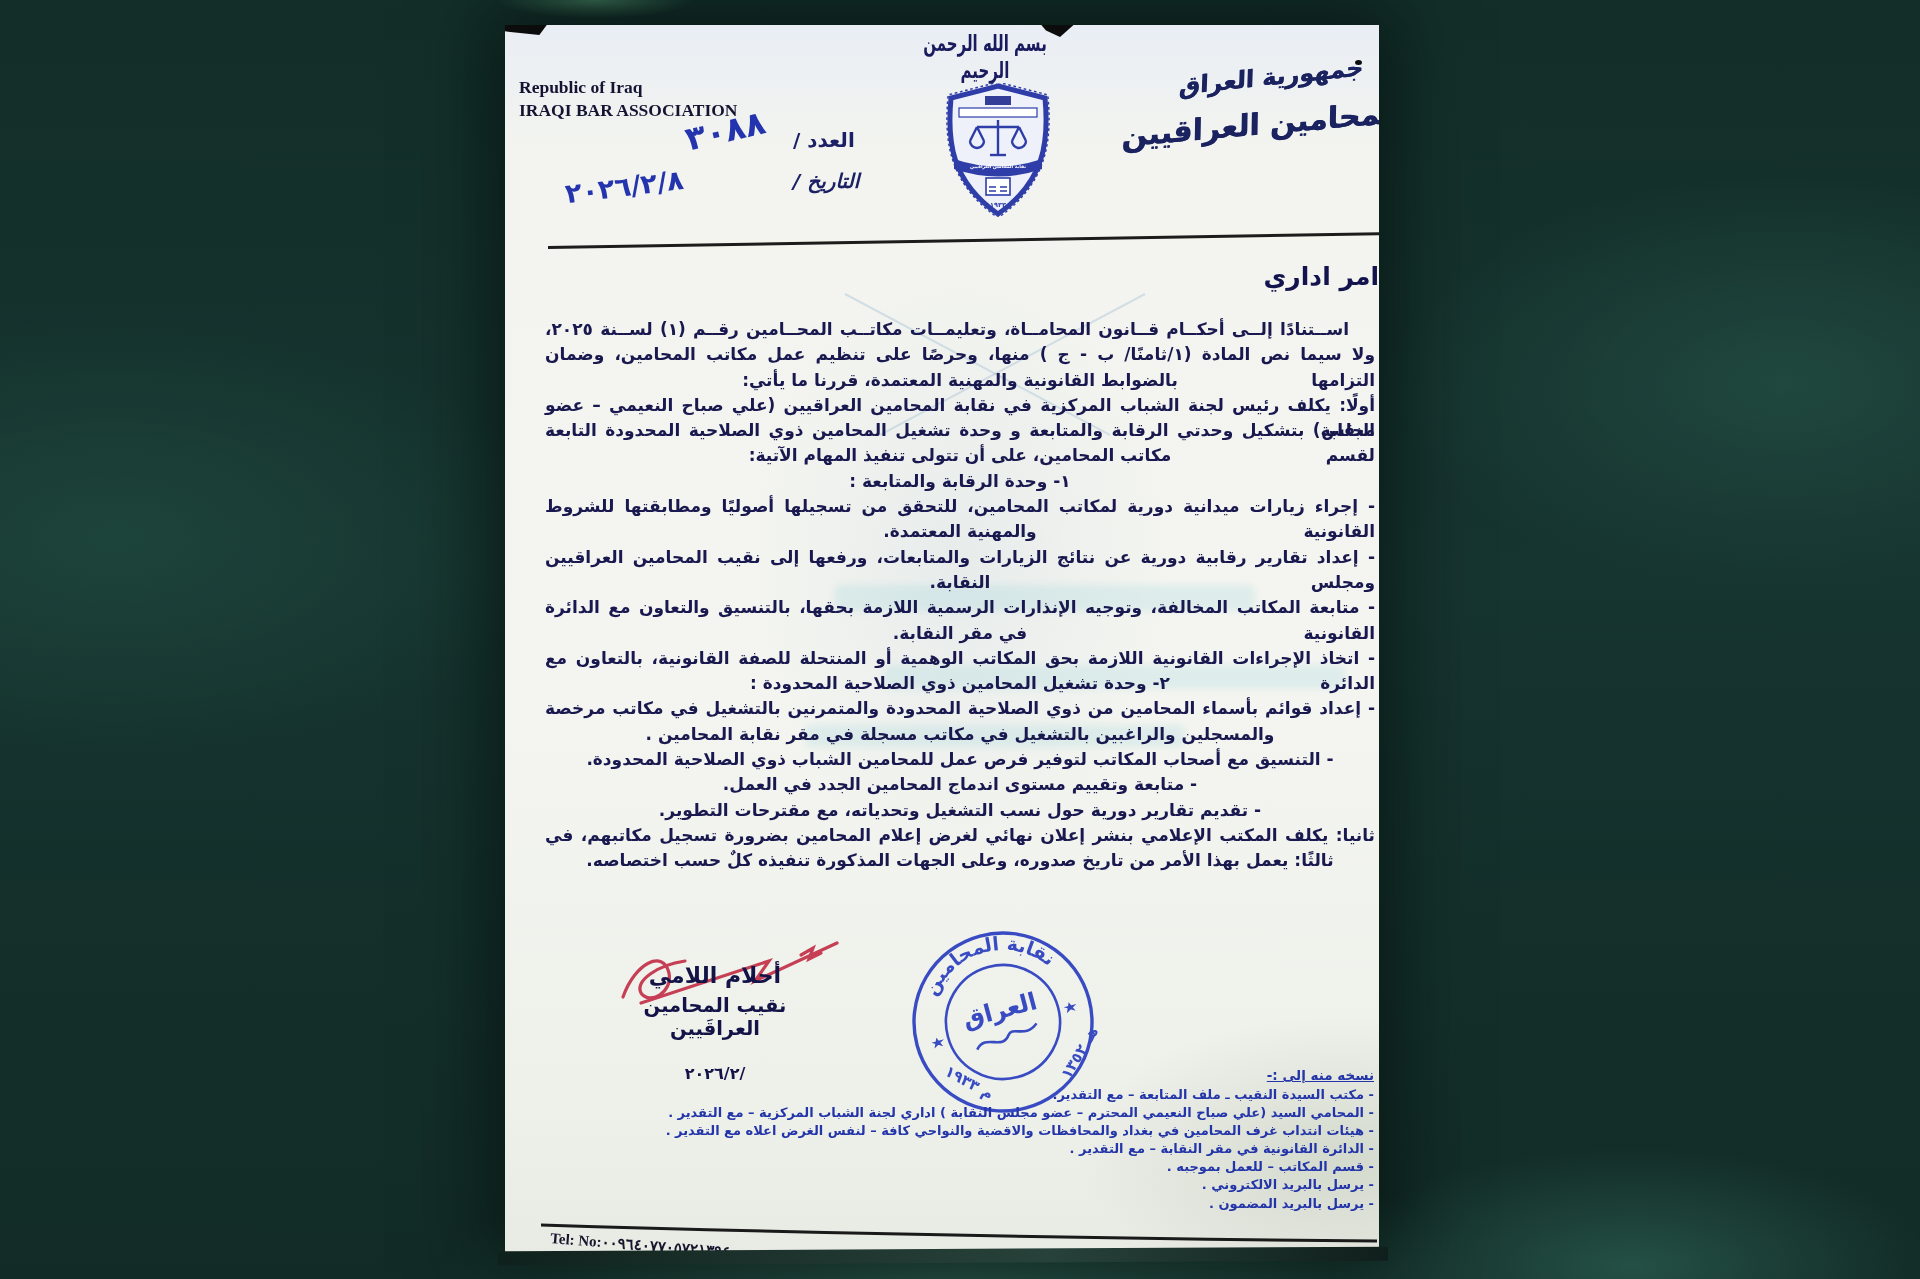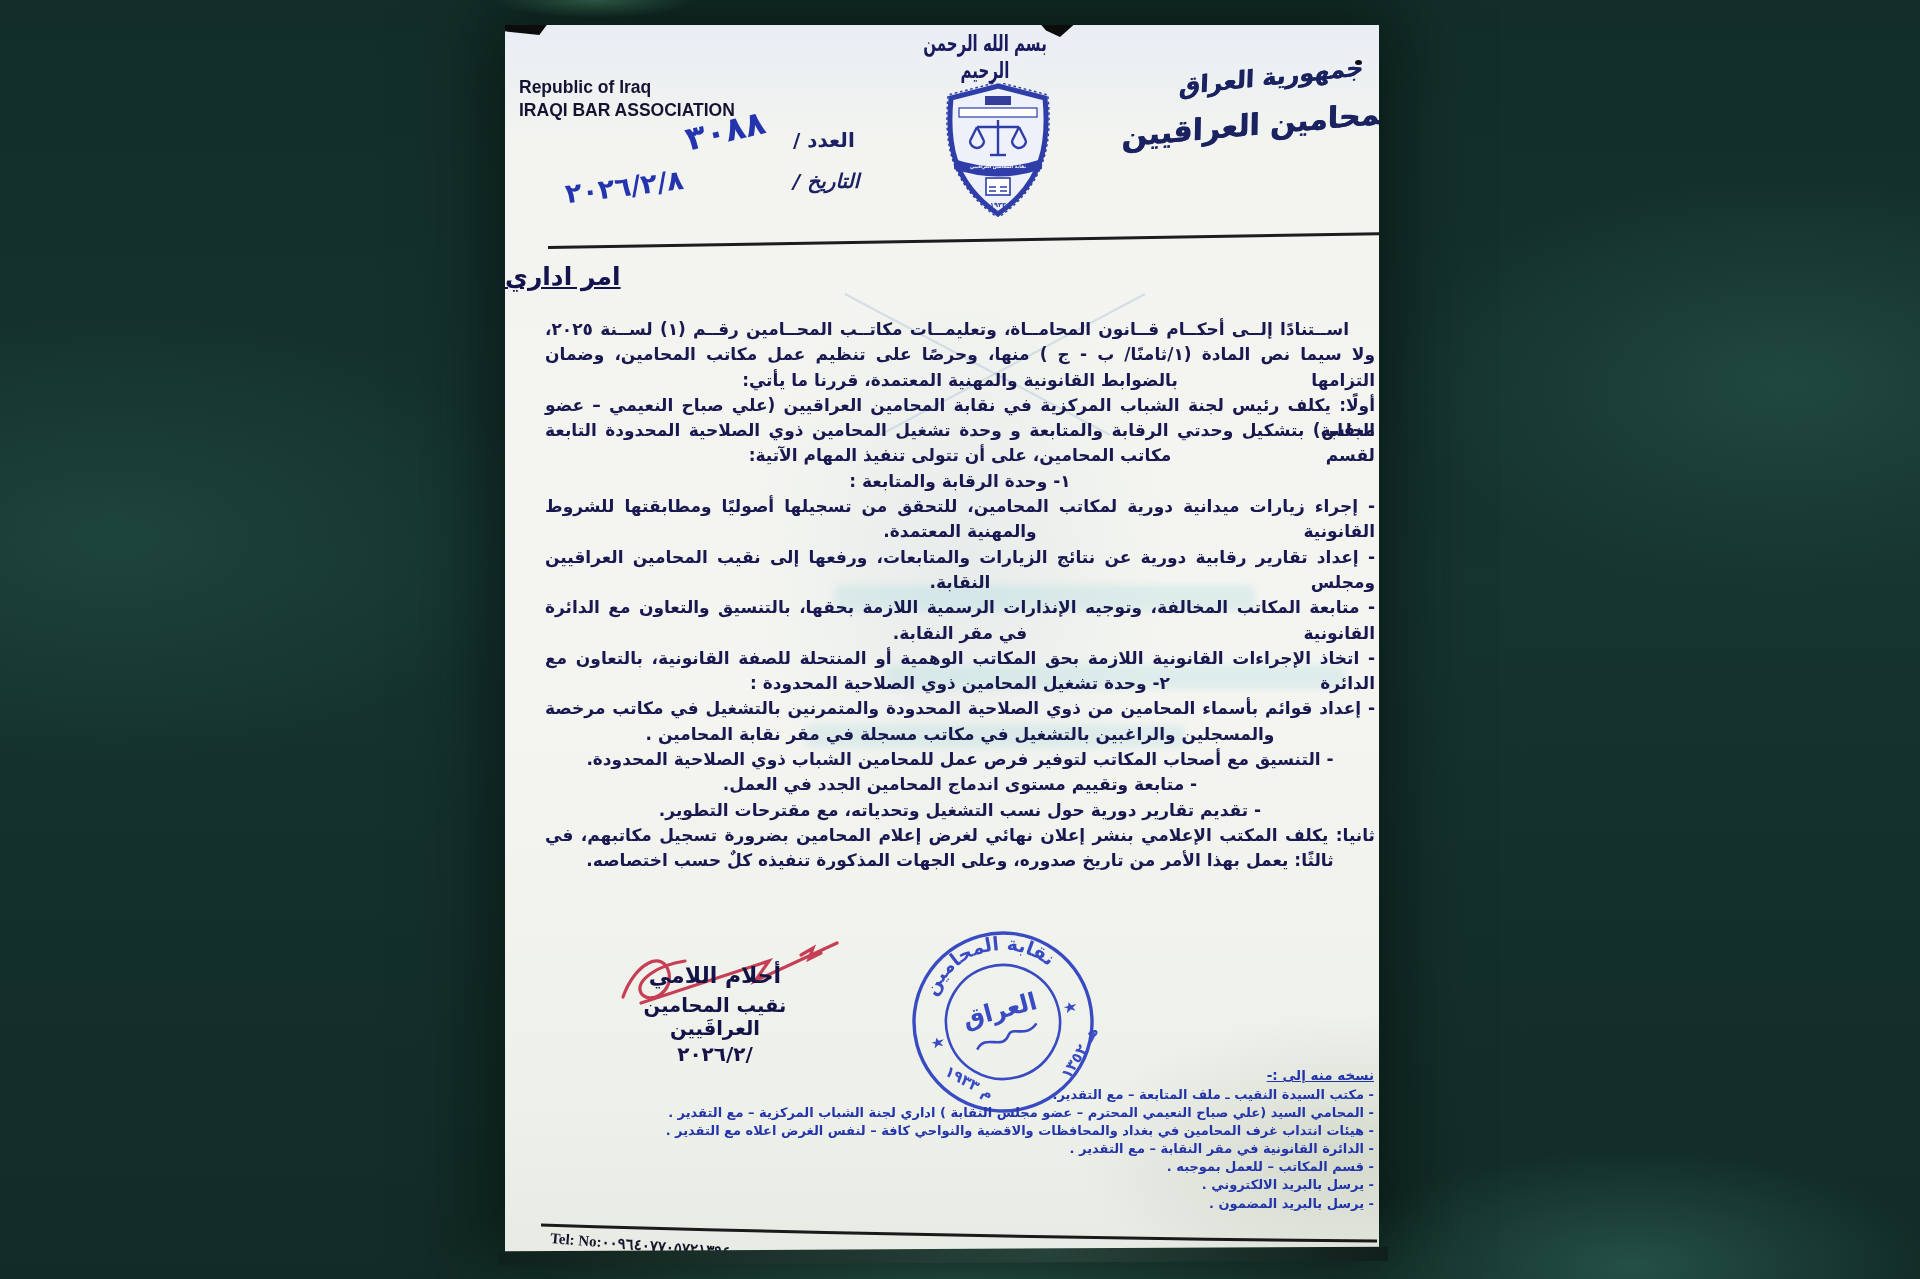--- a/index.html
+++ b/index.html
@@ -17,28 +17,28 @@
   .page{
     position:absolute;left:505px;top:25px;width:874px;height:1229px;overflow:hidden;
     background:
       radial-gradient(380px 200px at 96% 92%, rgba(125,145,110,.22), rgba(125,145,110,0) 70%),
       radial-gradient(300px 420px at 52% 44%, rgba(120,160,195,.10), rgba(120,160,195,0) 70%),
       linear-gradient(180deg,#e9eef5 0%, #f3f4ef 10%, #f4f5f0 55%, #eef0ea 88%, #e8eae4 100%);
     box-shadow:0 0 70px 18px rgba(4,14,11,.62);
   }
   .abs{position:absolute;}
   
-  .eng{font-family:Liberation Sans, sans-serif;font-weight:bold;font-size:17.5px;line-height:23px;color:#141432;}
+  .eng{font-family:Liberation Serif, serif;font-weight:bold;font-size:17.5px;line-height:23px;color:#141432;}
   .fldlabel{font-weight:bold;font-size:20px;color:#1c2166;text-align:left;direction:rtl;}
   .hand{font-weight:bold;color:#2434ae;white-space:nowrap;direction:ltr;}
   .basmala{font-weight:bold;font-size:15px;color:#1a1a5e;text-align:center;transform:scaleY(1.5);letter-spacing:1px;}
   .org{font-weight:bold;color:#1b2260;white-space:nowrap;text-shadow:.6px 0 0 #1b2260;}
   .rule{height:3px;background:#1c1c1c;transform-origin:left center;}
   
-  .title{font-weight:bold;font-size:25px;letter-spacing:.5px;color:#13134e;text-align:left;width:100%;text-decoration:underline;}
+  .title{font-weight:bold;font-size:25px;letter-spacing:.5px;color:#13134e;text-align:right;width:100%;}
   .body{direction:rtl;width:830px;font-weight:bold;font-size:17px;color:#191950;}
   .l{height:25.3px;line-height:25.3px;text-align:center;white-space:nowrap;overflow:visible;}
   .l.j{white-space:normal;text-align:justify;text-align-last:justify;}
   .l.ind{padding-right:26px;}
   
   .sig{color:#131347;font-weight:bold;text-align:center;width:210px;}
   
   .dist{direction:rtl;text-align:right;font-weight:bold;font-size:13px;color:#2335a8;}
   .dist .h{text-decoration:underline;font-size:13.5px;margin-bottom:3px;}
   .dist .it{height:18.1px;line-height:18.1px;white-space:nowrap;}
@@ -136,21 +136,21 @@
     <g stroke="#c22c44" stroke-width="3.2" fill="none" stroke-linecap="round" opacity=".9">
       <path d="M18,94 C 30,60 58,46 64,70 C 68,90 44,102 36,90 C 30,78 52,62 80,58"></path>
       <path d="M36,100 L 164,58 L 150,78 L 232,40"></path>
       <path d="M196,52 l 12,-7 l -4,11 l 12,-6"></path>
     </g>
   </svg>
 
   <div class="abs sig" style="left:105px;top:938px;text-align:center;">
     <div style="font-size:22px;">أحلام اللامي</div>
     <div style="font-size:19.5px;margin-top:6px;">نقيب المحامين العراقَيين</div>
-    <div style="font-size:20px;margin-top:2px;direction:ltr;">٢٠٢٦/٢/</div>
+    <div style="font-size:16px;margin-top:24px;direction:ltr;">٢٠٢٦/٢/</div>
   </div>
 
   <svg class="abs" style="left:400px;top:901px;" width="196" height="192" viewBox="-98 -96 196 192">
     <g transform="rotate(-15)" stroke="#2b3fc0" fill="none" opacity=".93">
       <circle r="89" stroke-width="3.4"></circle>
       <circle r="57" stroke-width="2.6"></circle>
       <path id="stampTopArc" d="M -72,0 A 72,72 0 0 1 72,0" stroke="none"></path>
       <text font-size="19" font-weight="bold" fill="#2b3fc0" stroke="none">
         <textPath href="#stampTopArc" startOffset="50%" text-anchor="middle">نقابة المحامين</textPath>
       </text>

